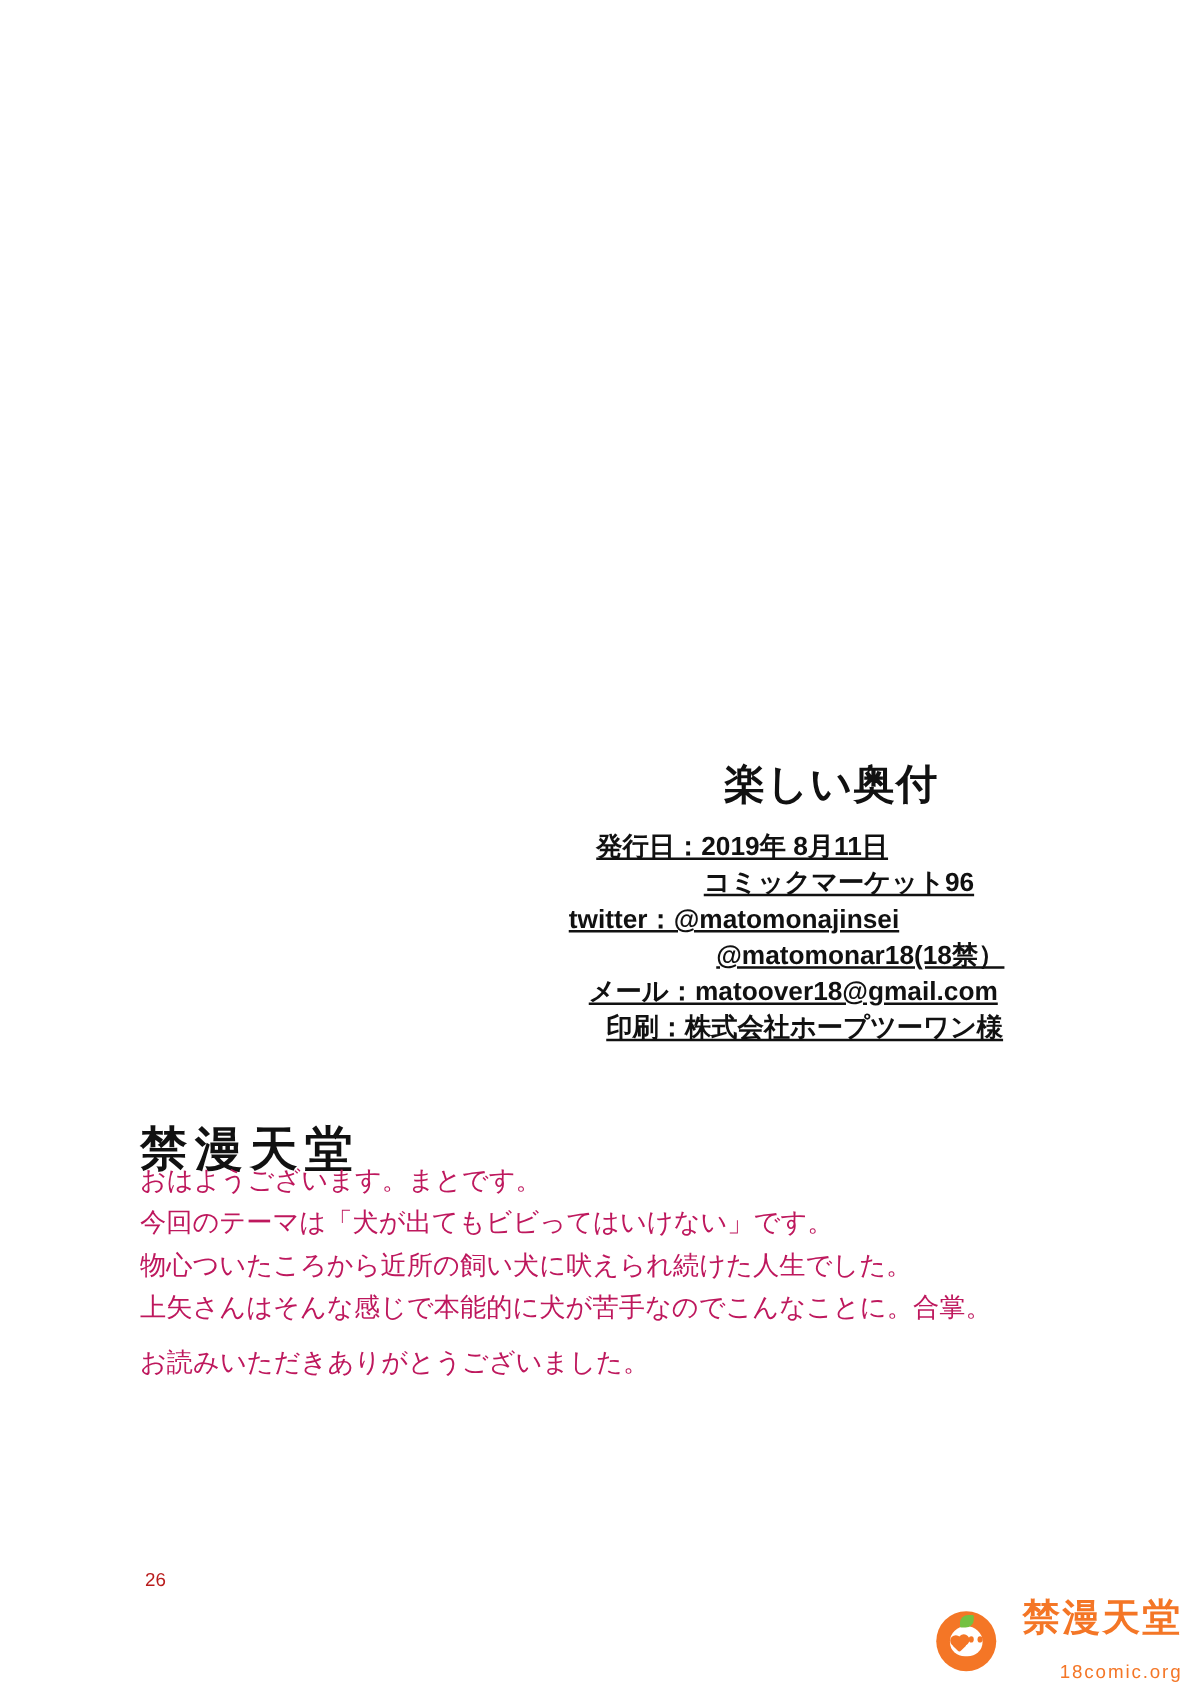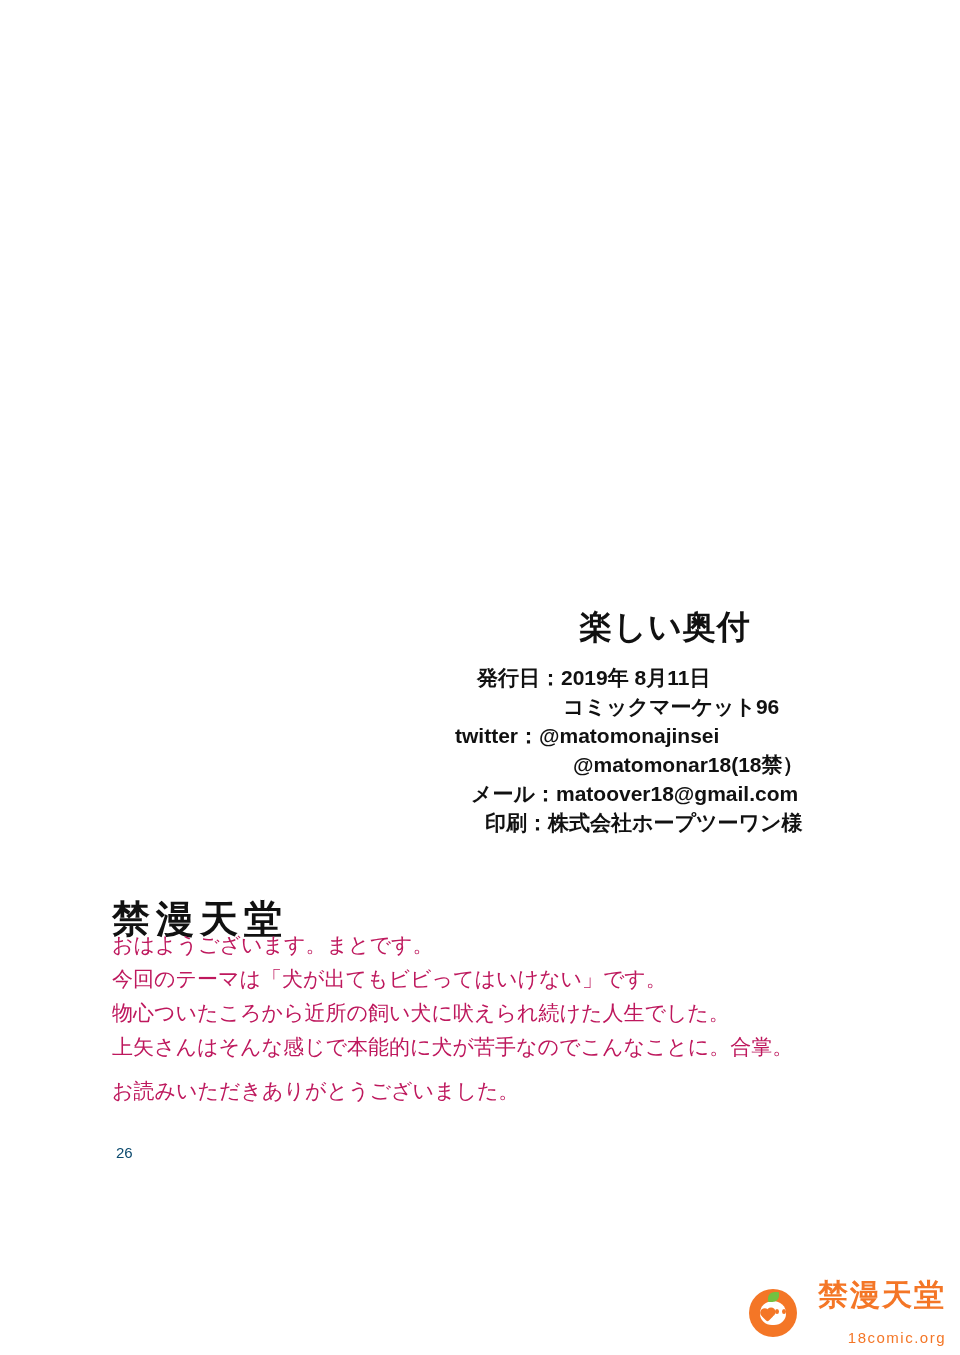--- a/index.html
+++ b/index.html
@@ -39,20 +39,21 @@
     color: #111;
   }
   .colophon-lines {
     font-size: 21px;
     line-height: 1.38;
     color: #111;
     font-weight: bold;
   }
   .colophon-lines .row {
     white-space: nowrap;
+    text-decoration: underline;
   }
   .row.indent-1 { padding-left: 108px; }
   .row.indent-2 { padding-left: 118px; }
   .row.left-pad { padding-left: 22px; }
   .row.left-pad2 { padding-left: 30px; }
   .row.left-pad3 { padding-left: 16px; }
 
   
   .afterword-heading {
     position: absolute;
@@ -77,23 +78,23 @@
     margin: 0;
   }
   .afterword-body p.spacer-before {
     margin-top: 10px;
   }
 
   
   .page-number {
     position: absolute;
     left: 116px;
-    top: 1144px;
+    top: 1256px;
     font-size: 15px;
-    color: #0c4a6e;
+    color: #b91c1c;
   }
 
   
   .watermark {
     position: absolute;
     right: 14px;
     bottom: 10px;
     display: flex;
     align-items: center;
     gap: 21px;

